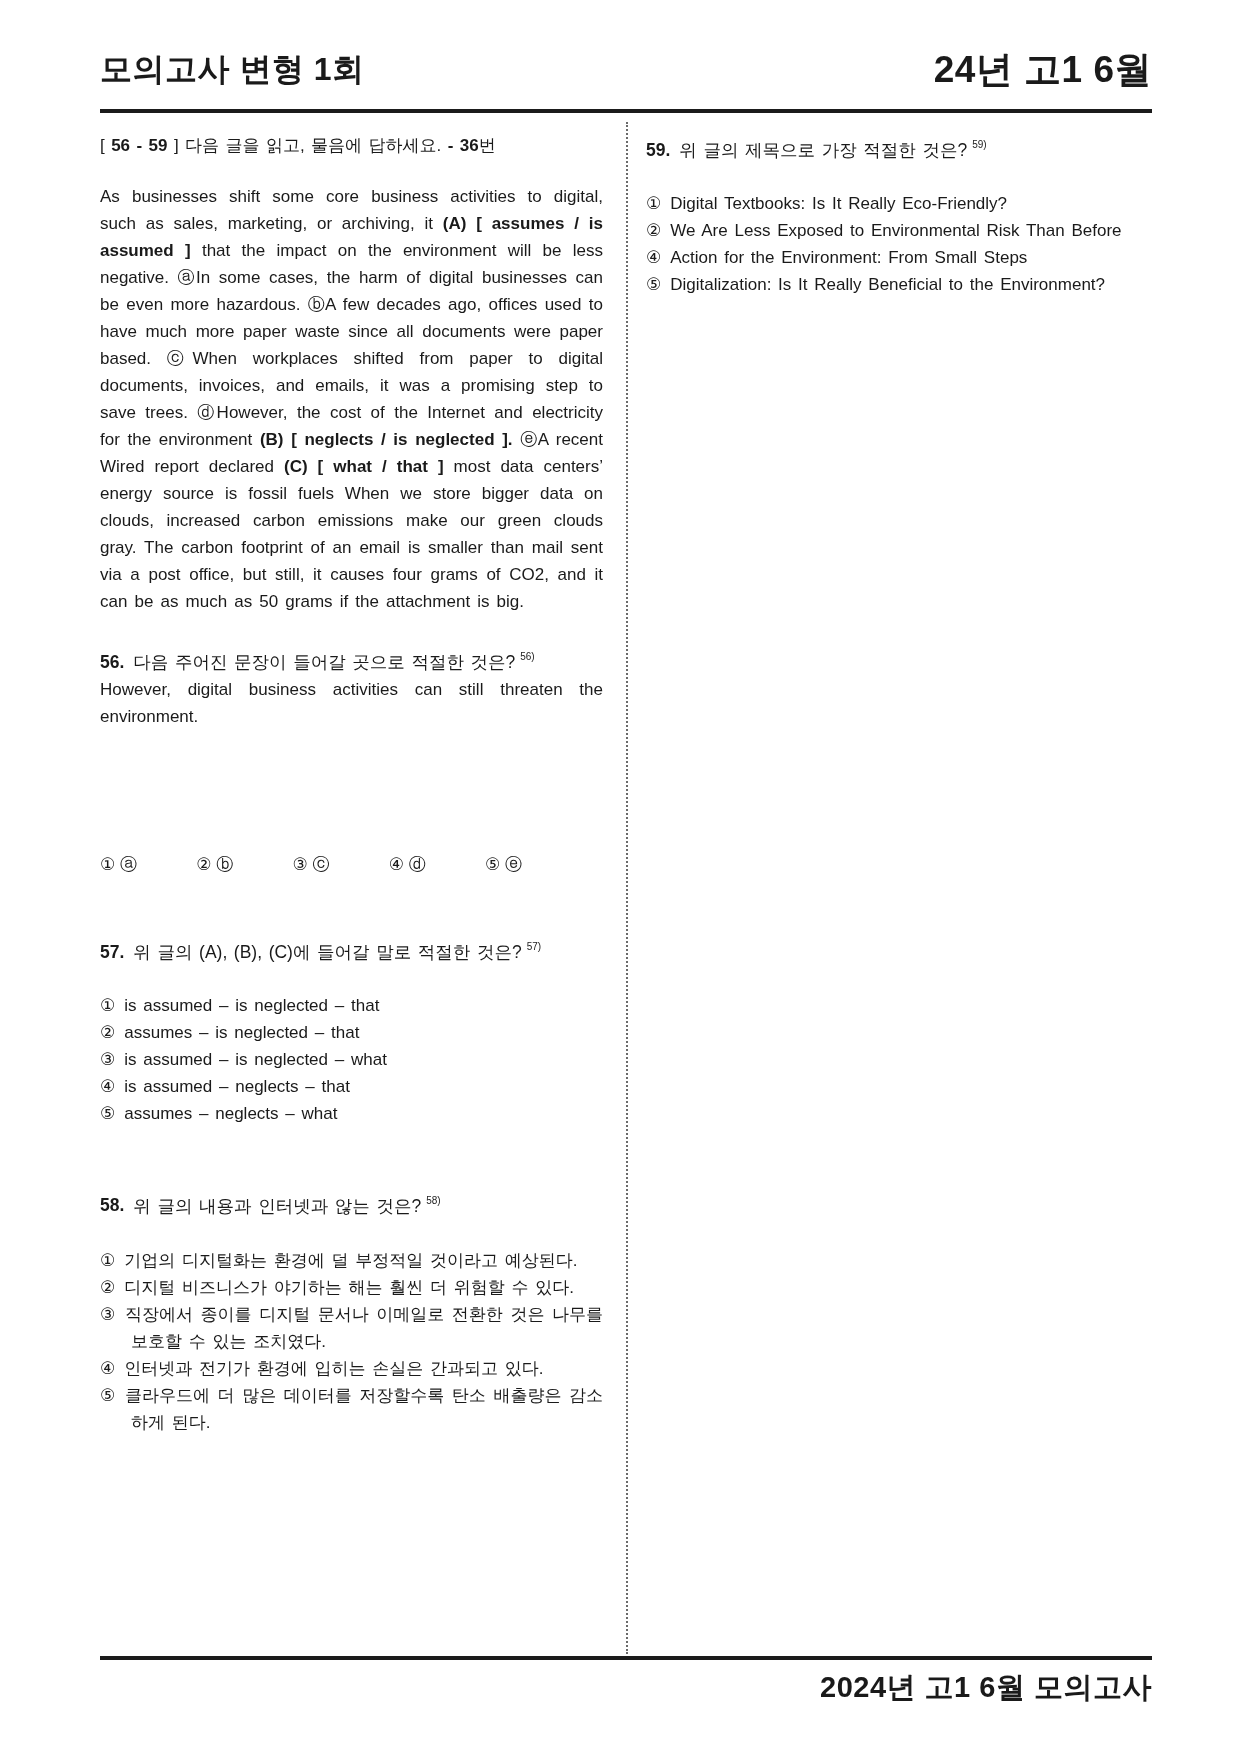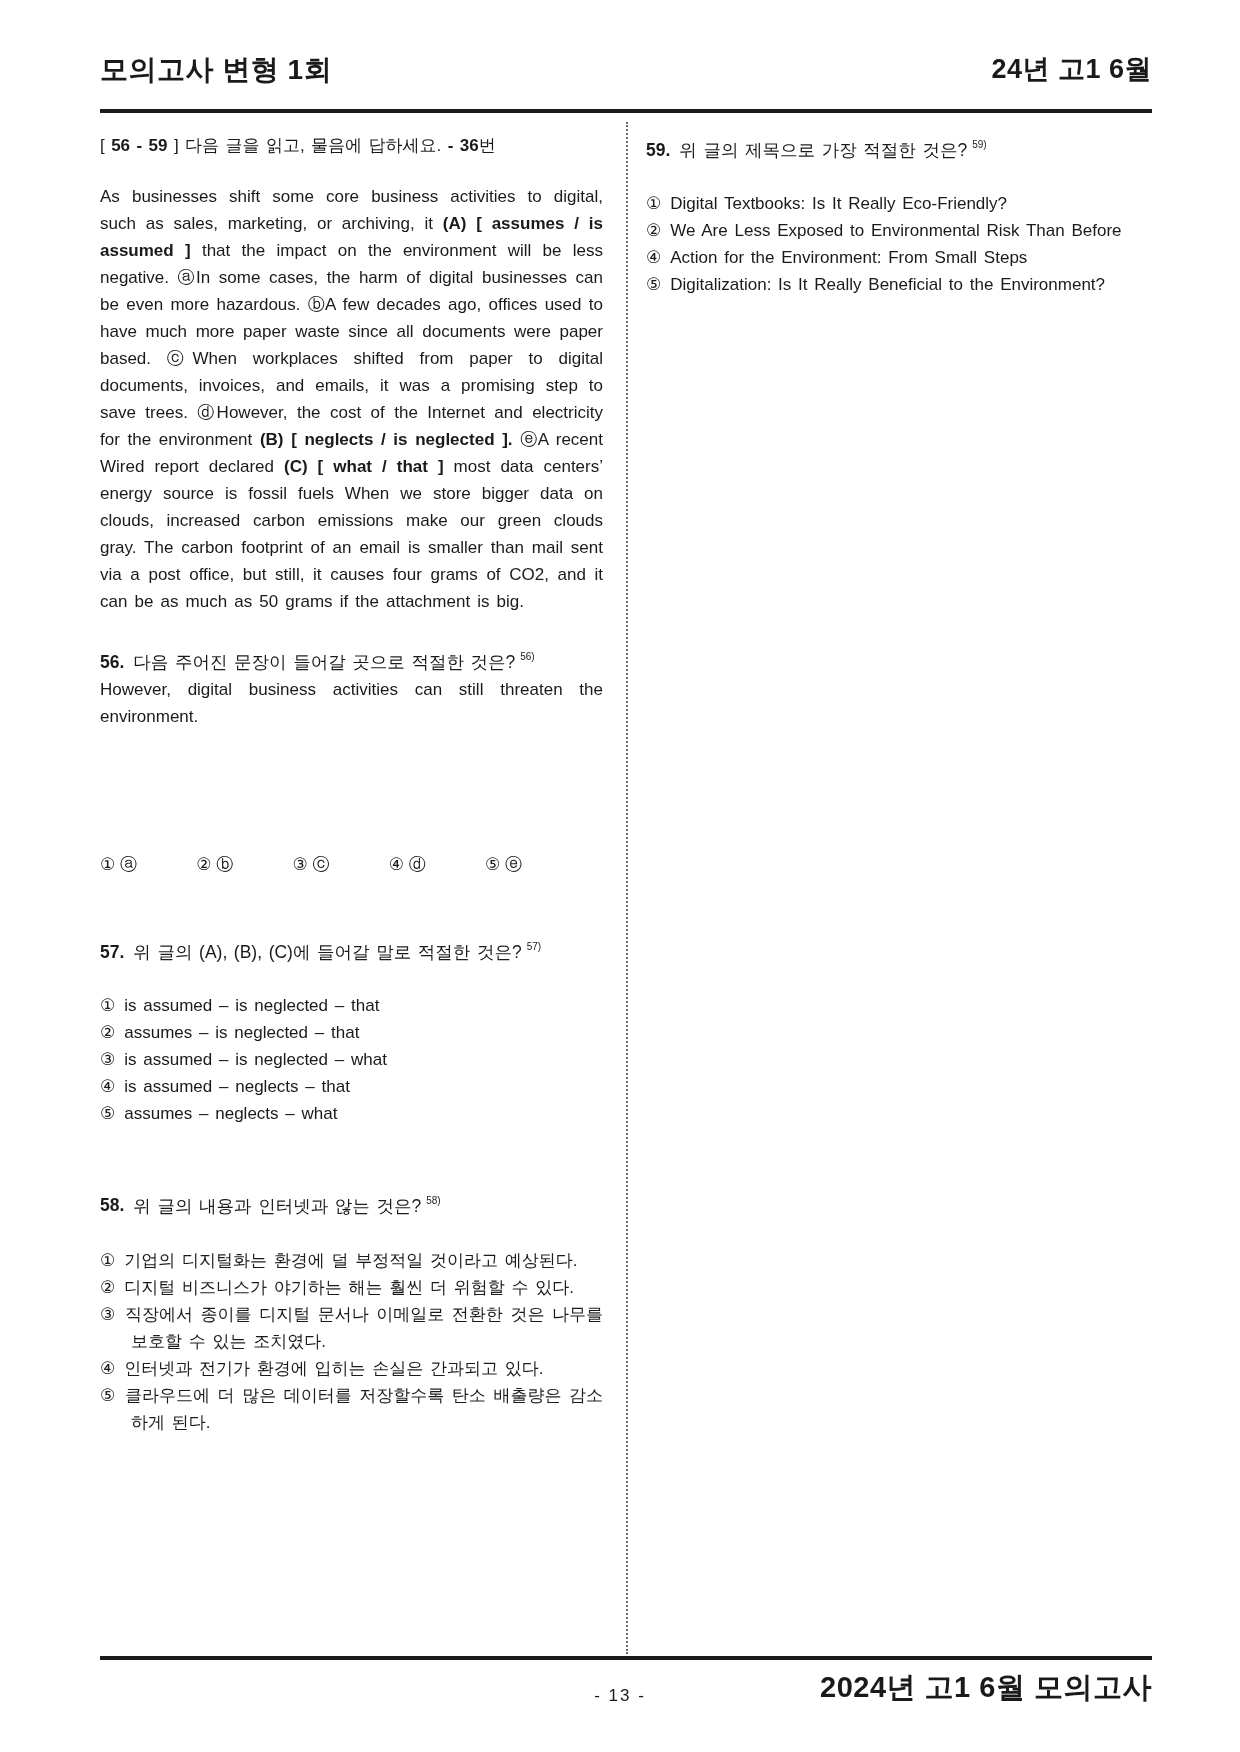--- a/index.html
+++ b/index.html
@@ -9,22 +9,22 @@
     background:#ffffff;
     color:#1a1a1a;
     font-family:"Liberation Sans","DejaVu Sans",sans-serif;
     font-size:17px;
     line-height:27px;
     overflow:hidden;
     margin:0 auto;
   }
   
   .header{position:absolute;left:100px;right:88px;top:56px;height:40px;}
-  .h-left{position:absolute;left:0;top:0;font-size:28px;font-weight:bold;letter-spacing:.5px;}
-  .h-right{position:absolute;right:0;top:0;font-size:27px;font-weight:bold;letter-spacing:.5px;}
+  .h-left{position:absolute;left:0;top:0;font-size:32px;font-weight:bold;letter-spacing:.5px;}
+  .h-right{position:absolute;right:0;top:0;font-size:37px;font-weight:bold;letter-spacing:.5px;}
   .rule{position:absolute;left:100px;right:88px;height:4px;background:#1b1b1b;}
   .header-rule{top:109px;}
   
   .columns{position:absolute;left:100px;right:88px;top:120px;height:1534px;}
   .divider{position:absolute;left:50%;top:2px;bottom:0;width:0;border-left:2px dotted #6a6a6a;}
   .col{position:absolute;top:0;}
   .col-left{left:0;width:503px;}
   .col-right{left:546px;width:506px;}
   p{margin:0;}
   .instruction{margin-top:12px;word-spacing:.10em;}
@@ -122,16 +122,15 @@
           <p><span class="m">②</span><span>We Are Less Exposed to Environmental Risk Than Before</span></p>
           <p><span class="m">④</span><span>Action for the Environment: From Small Steps</span></p>
           <p><span class="m">⑤</span><span>Digitalization: Is It Really Beneficial to the Environment?</span></p>
         </div>
       </section>
 
     </div>
   </div>
 
   <div class="rule footer-rule"></div>
-  <div class="page-number">- 13 -</div>
   <div class="footer-label">2024년 고1 6월 모의고사</div>
 
 </div>
 
 </body></html>

